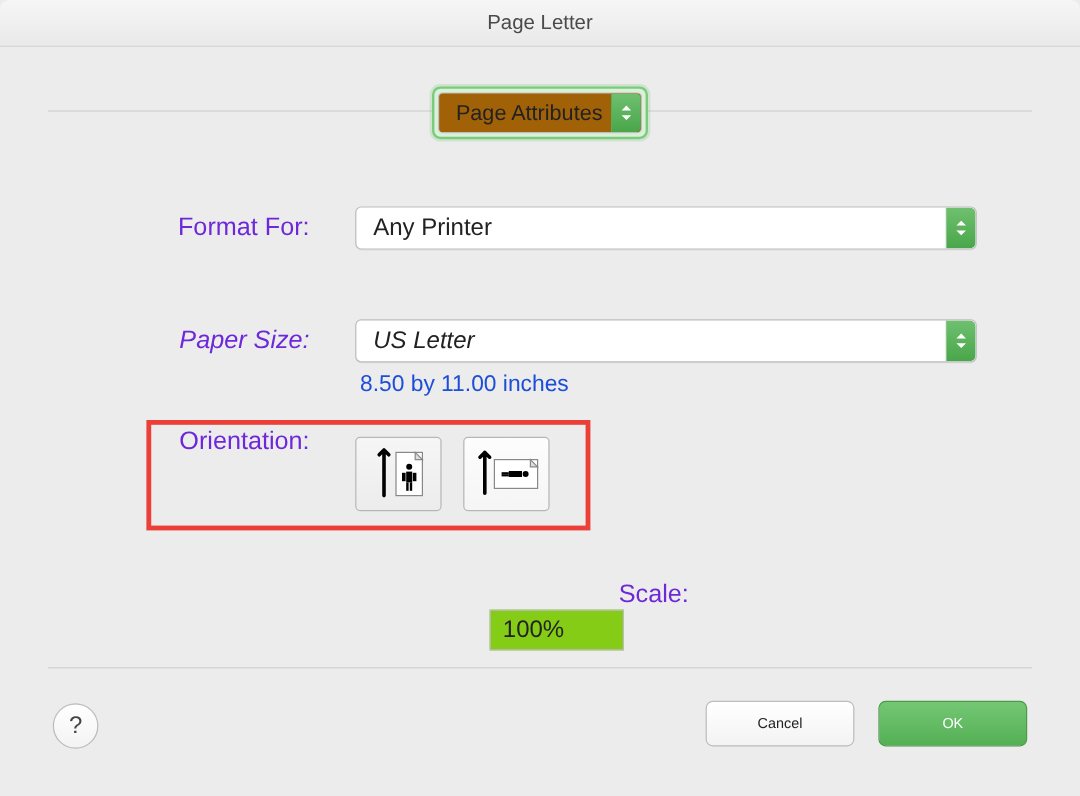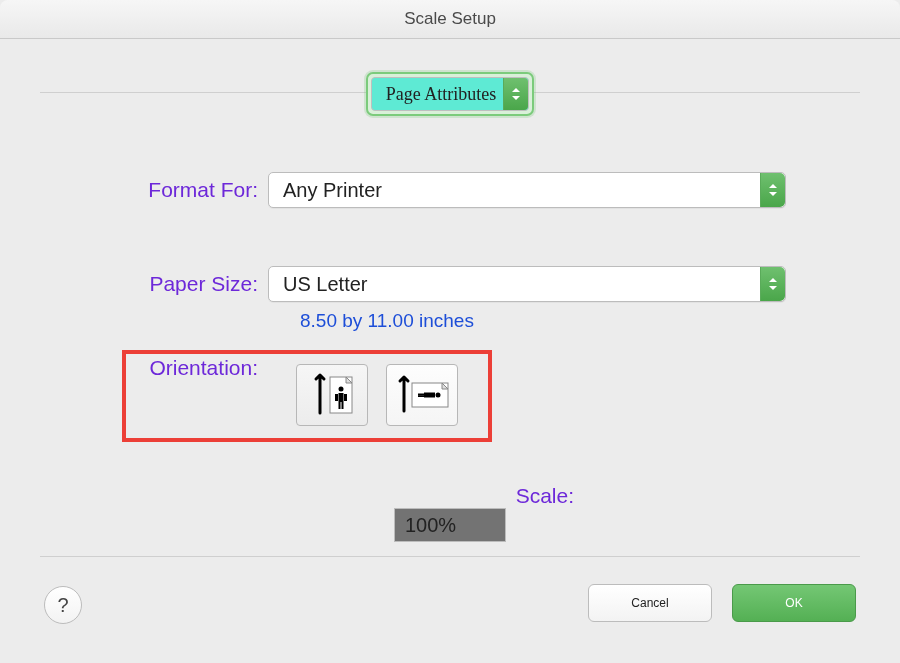--- a/index.html
+++ b/index.html
@@ -46,32 +46,31 @@
   }
   .section-select {
     position: relative;
     display: inline-block;
     border: 2px solid #7ccb7c;
     border-radius: 7px;
     background: #d9f0d9;
     box-shadow: 0 0 0 2px rgba(120,200,120,0.25);
   }
   .section-select-inner {
-    background: #5eead4;
+    background: #a16207;
     margin: 3px;
     border-radius: 4px;
     border: 1px solid #bfbfbf;
     height: 32px;
     display: flex;
     align-items: center;
     padding: 0 32px 0 14px;
     font-size: 18px;
     color: #222;
     position: relative;
-    font-family: Liberation Serif, serif;
   }
   .green-arrows {
     position: absolute;
     right: 0; top: 0; bottom: 0;
     width: 24px;
     background: linear-gradient(#6fc06f, #4aa64a);
     border-left: 1px solid #5aab5a;
     border-top-right-radius: 4px;
     border-bottom-right-radius: 4px;
     display: flex;
@@ -89,20 +88,21 @@
   .row .label {
     width: 268px;
     text-align: right;
     font-size: 21px;
     color: #6d28d9;
     padding-right: 10px;
     box-sizing: border-box;
   }
   .row .control {
     flex: 0 0 auto;
+    margin-left: 28px;
   }
   .mac-select {
     position: relative;
     height: 34px;
     background: #fff;
     border: 1px solid #bcbcbc;
     border-radius: 5px;
     display: flex;
     align-items: center;
     padding: 0 32px 0 14px;
@@ -142,21 +142,21 @@
     box-sizing: border-box;
   }
   .orient-btn.selected {
     background: linear-gradient(#f6f6f6, #ececec);
   }
   .orient-btn svg { display:block; }
   .scale-input {
     width: 112px;
     height: 34px;
     border: 1px solid #bcbcbc;
-    background: #737373;
+    background: #84cc16;
     font-size: 20px;
     padding: 15px 10px;
     box-sizing: border-box;
     color: #222;
   }
   .bottom-divider {
     position: absolute;
     left: 40px; right: 40px;
     top: 548px;
     border: 0;
@@ -201,21 +201,21 @@
     background: linear-gradient(#74c774, #54b054);
     color: #fff;
   }
 </style>
 </head>
 <body>
 
 <div class="window">
 
   <div class="titlebar">
-    <span>Scale Setup</span>
+    <span>Page Letter</span>
   </div>
 
   <hr class="top-divider">
 
   <div class="section-select-wrap">
     <div class="section-select">
       <div class="section-select-inner">
         <span>Page Attributes</span>
         <span class="green-arrows">
           <svg width="12" height="16" viewBox="0 0 12 16">
@@ -233,21 +233,21 @@
         <span>Any Printer</span>
         <span class="green-arrows">
           <svg width="12" height="16" viewBox="0 0 12 16">
               <path d="M6 2 L10 6 L2 6 Z M6 14 L2 10 L10 10 Z" fill="#fff"></path>
             </svg>
         </span>
       </div>
     </div>
   </div>
 
-  <div class="row" style="top:266px;">
+  <div class="row" style="top:266px;font-style:italic;">
     <div class="label">Paper Size:</div>
     <div class="control">
       <div class="mac-select" style="width:470px;">
         <span>US Letter</span>
         <span class="green-arrows">
           <svg width="12" height="16" viewBox="0 0 12 16">
               <path d="M6 2 L10 6 L2 6 Z M6 14 L2 10 L10 10 Z" fill="#fff"></path>
             </svg>
         </span>
       </div>

